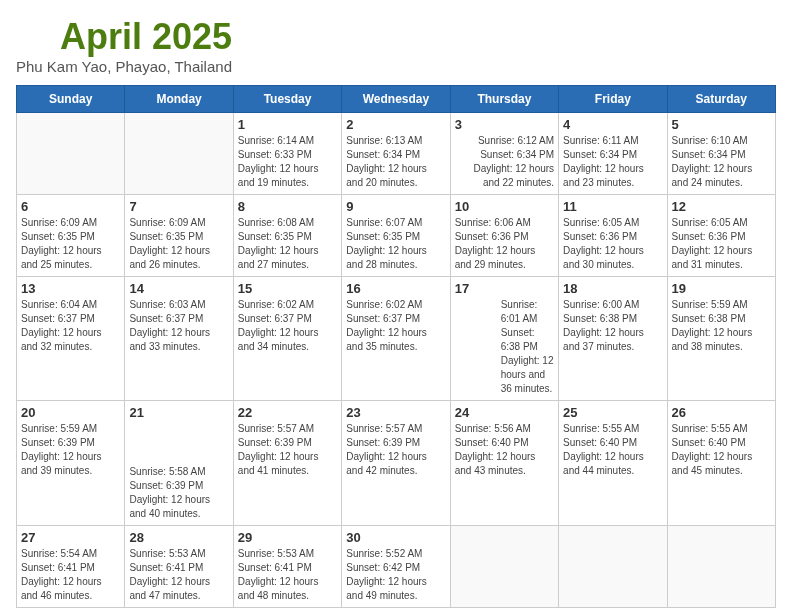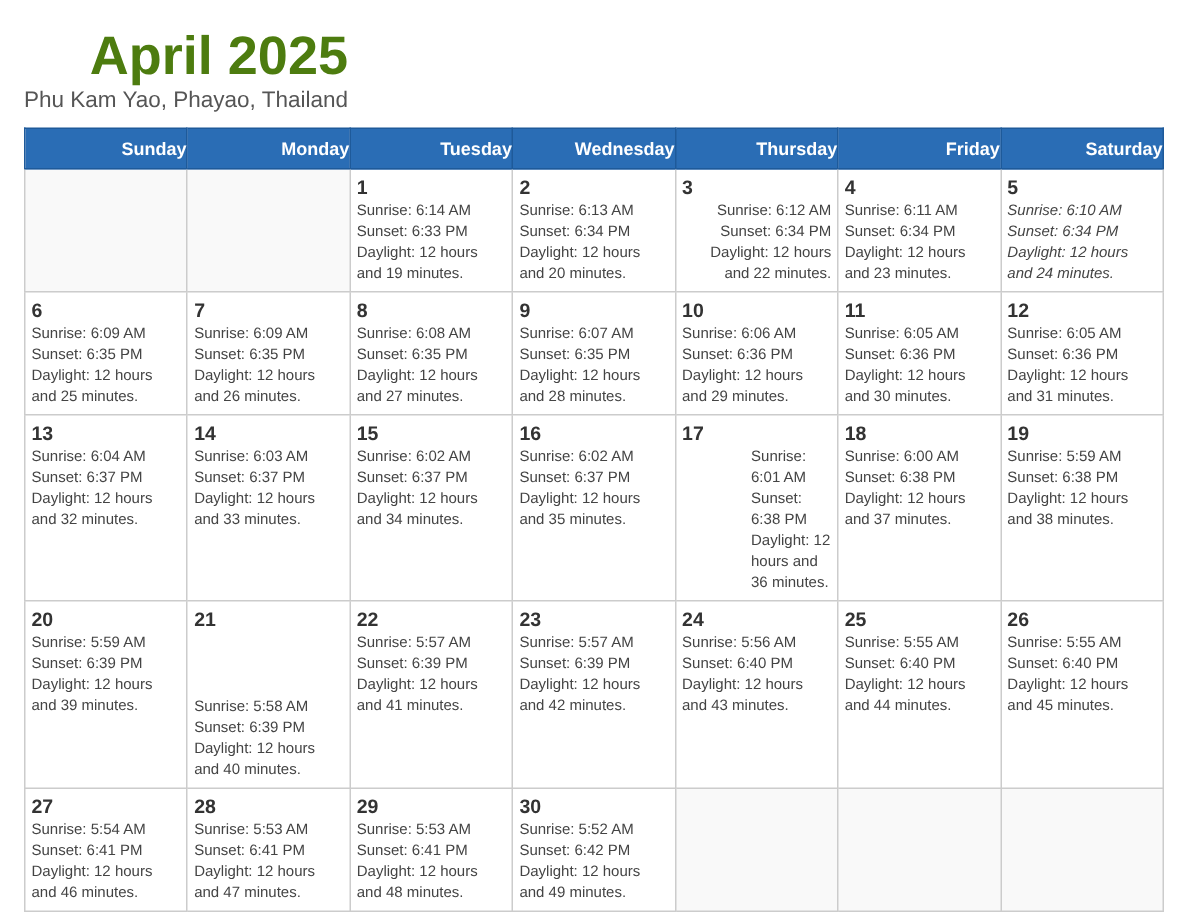--- a/index.html
+++ b/index.html
@@ -54,21 +54,21 @@
     }
     .calendar {
       width: 100%;
       border-collapse: collapse;
       font-size: 11px;
     }
     .calendar thead th {
       background: #2a6db5;
       color: #fff;
       padding: 6px 0;
-      text-align: right;
+      text-align: center;
       font-size: 12px;
       border: 1px solid #1e5a9a;
     }
     .calendar tbody td {
       border: 1px solid #ccc;
       vertical-align: top;
       padding: 4px;
       width: calc(100% / 7);
       min-height: 80px;
       height: 80px;
@@ -137,21 +137,21 @@
 Daylight: 12 hours and 22 minutes.</div>
         </td>
         <td>
           <span class="day-number">4</span>
           <div class="day-detail" style="white-space: pre-line;">Sunrise: 6:11 AM
 Sunset: 6:34 PM
 Daylight: 12 hours and 23 minutes.</div>
         </td>
         <td>
           <span class="day-number">5</span>
-          <div class="day-detail" style="white-space: pre-line; font-style: italic;">Sunrise: 6:10 AM
+          <div class="day-detail" style="white-space: pre-line;">Sunrise: 6:10 AM
 Sunset: 6:34 PM
 Daylight: 12 hours and 24 minutes.</div>
         </td>
       </tr>
       <tr>
         <td>
           <span class="day-number">6</span>
           <div class="day-detail" style="white-space: pre-line;">Sunrise: 6:09 AM
 Sunset: 6:35 PM
 Daylight: 12 hours and 25 minutes.</div>

